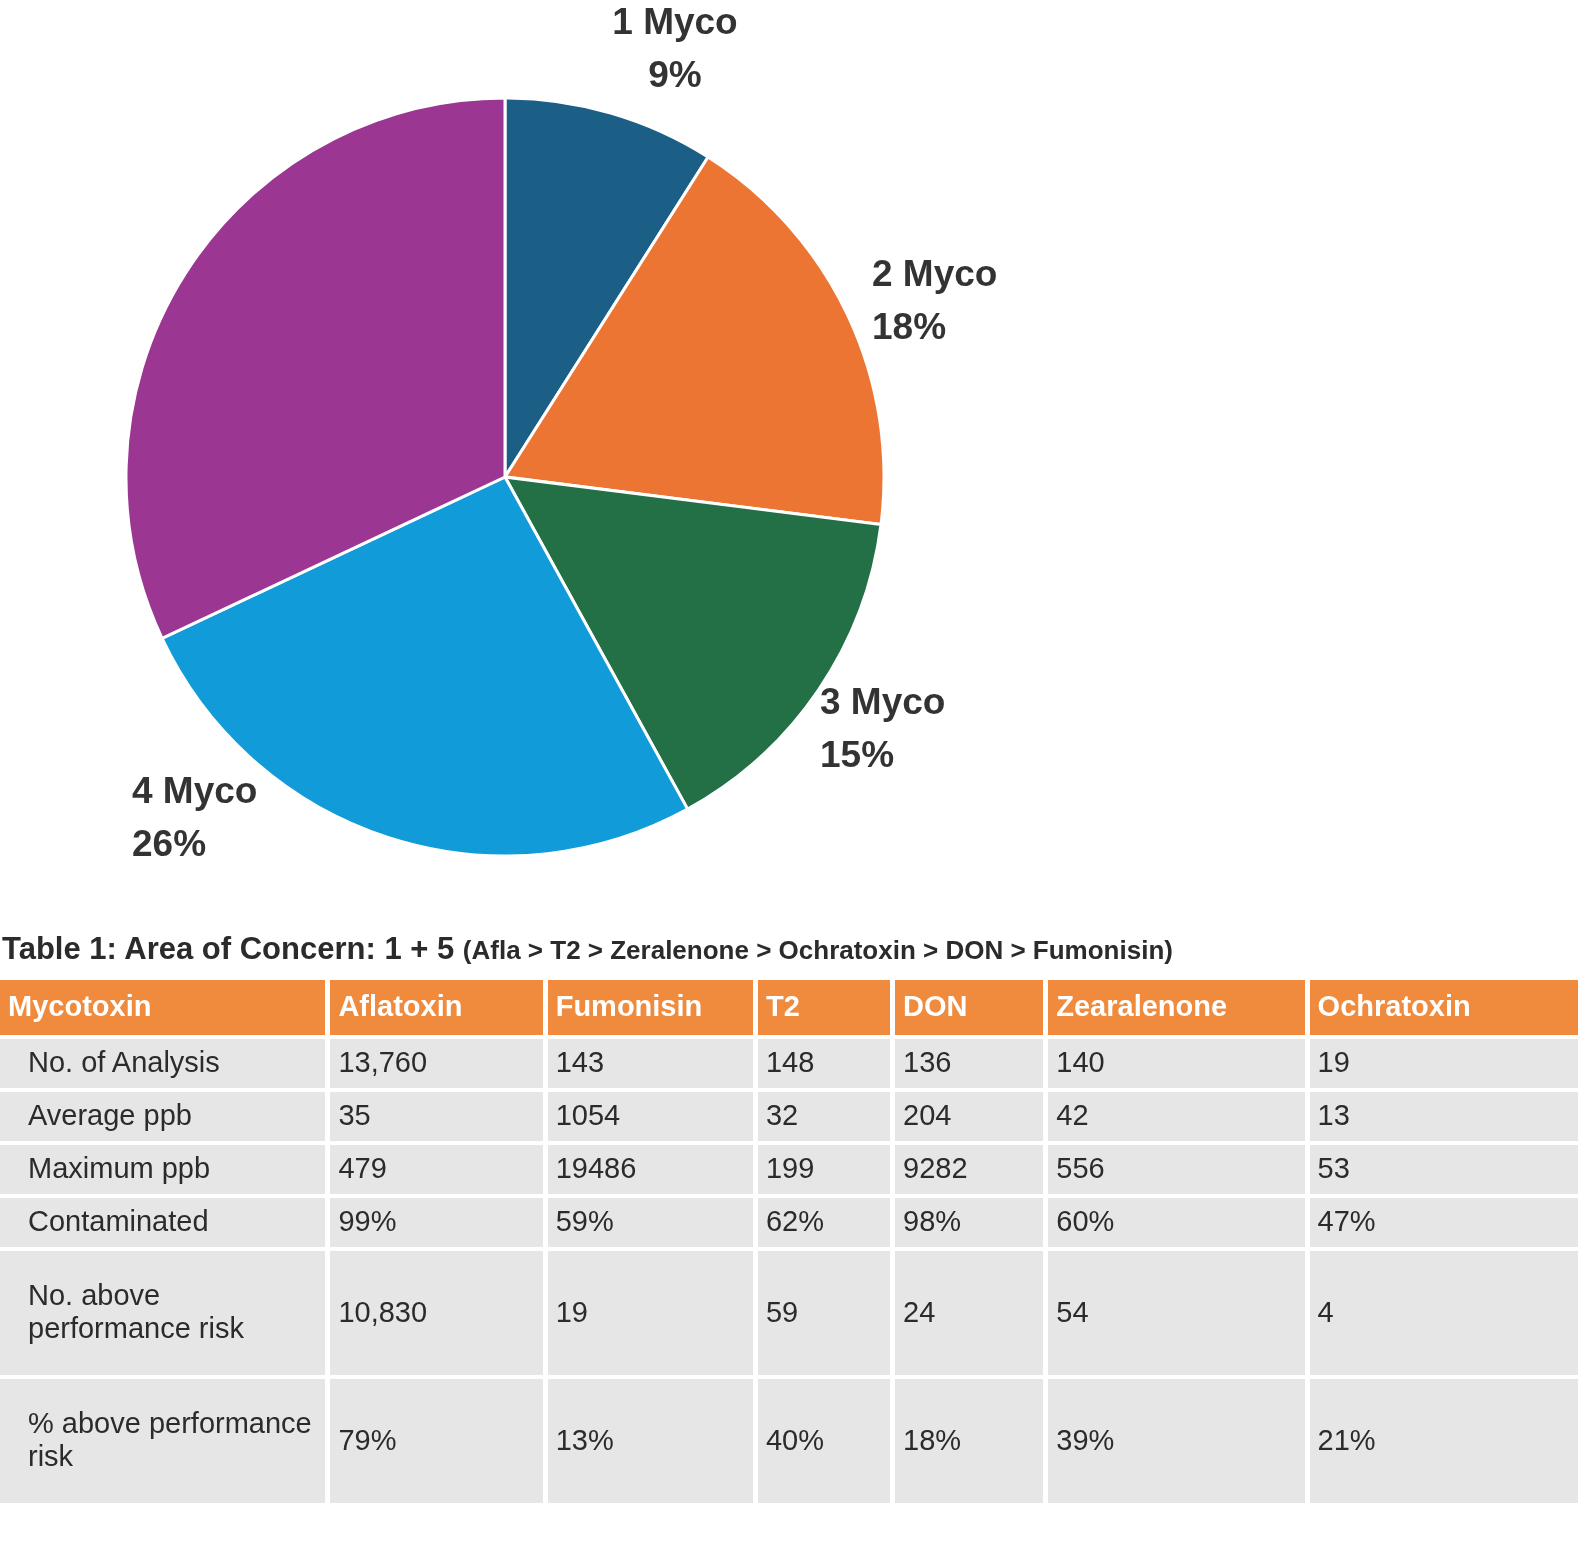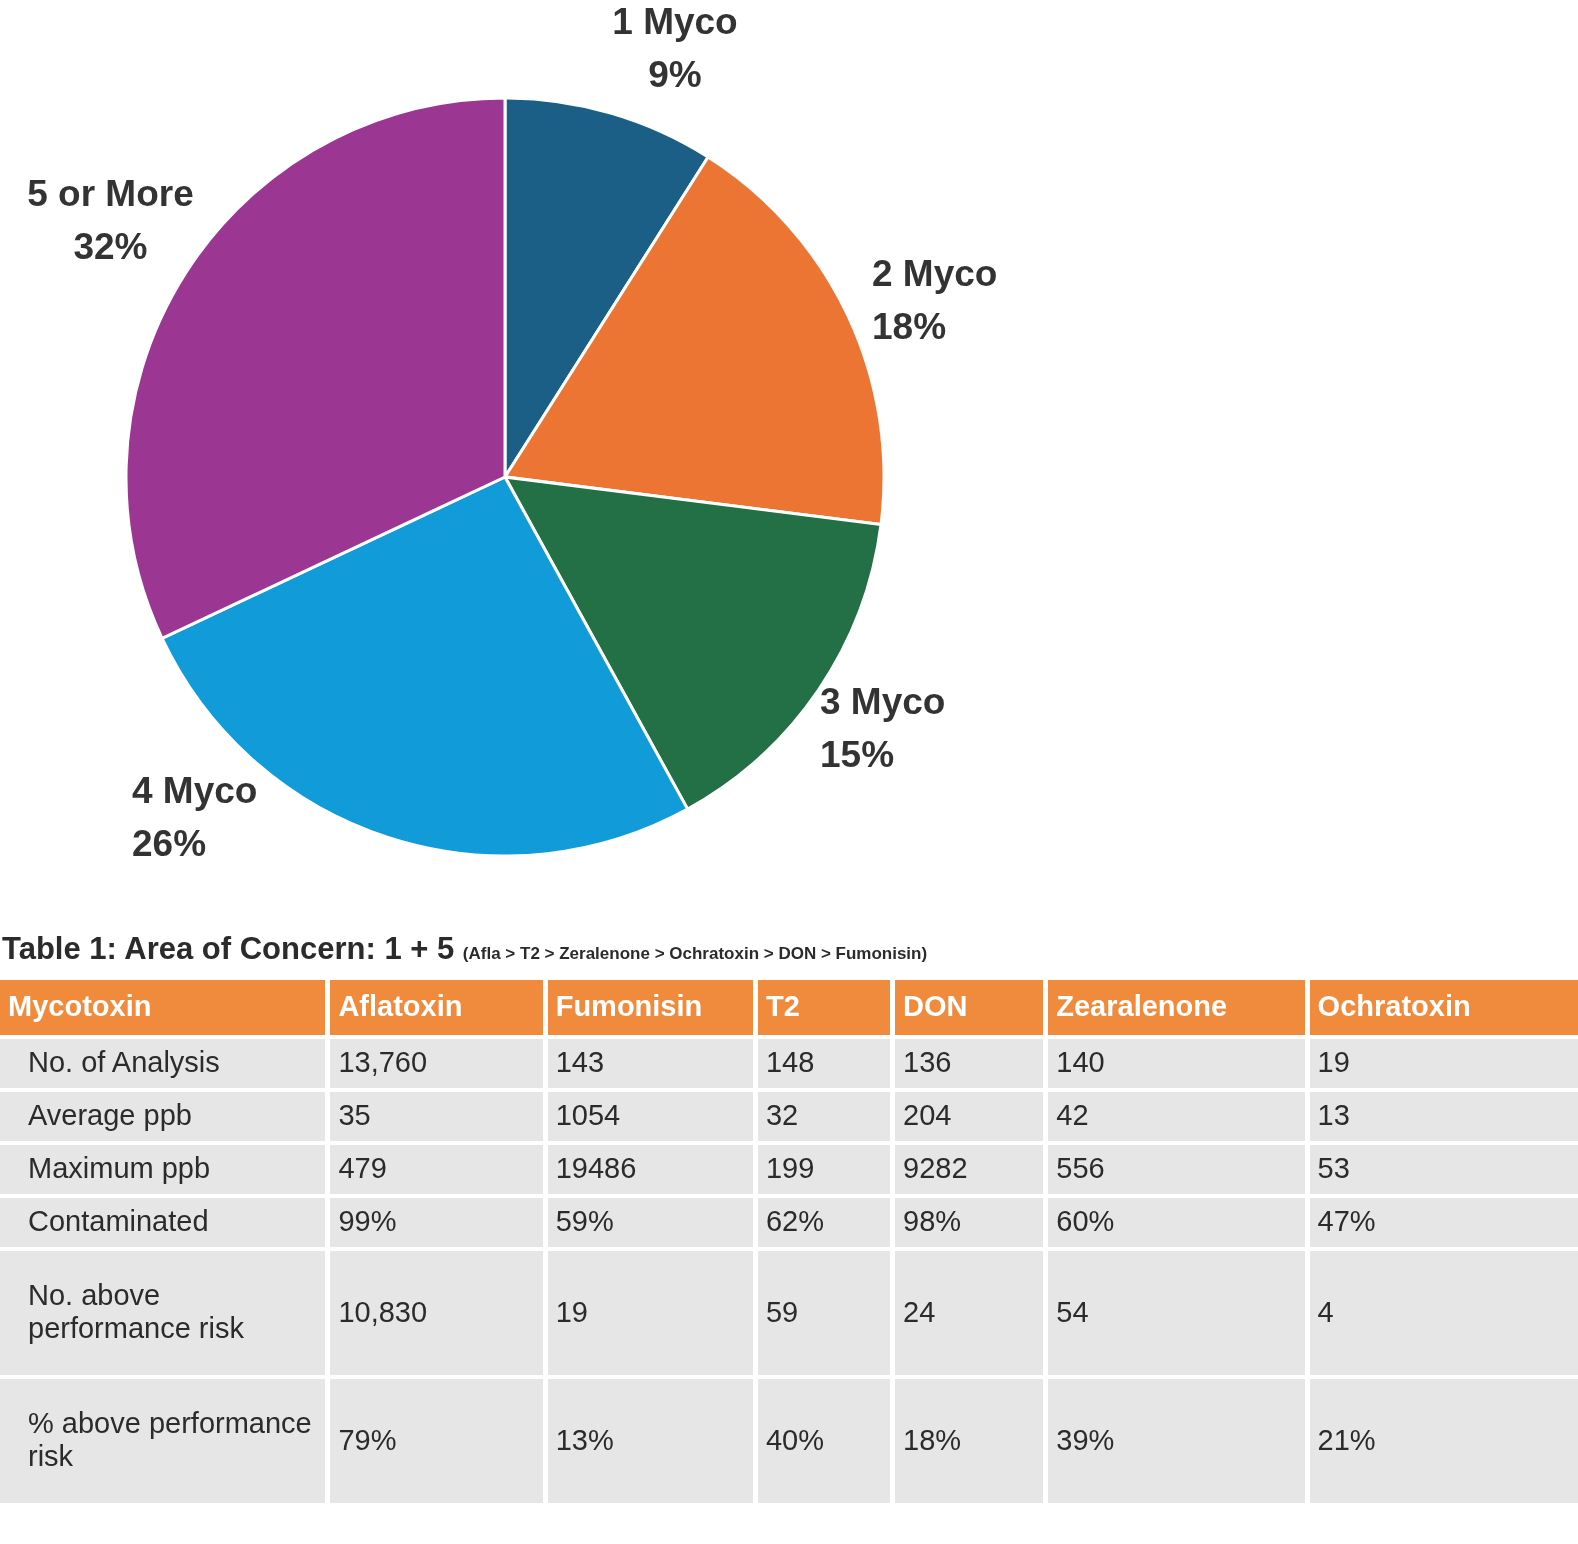--- a/index.html
+++ b/index.html
@@ -53,21 +53,21 @@
   }
   #table-caption {
     font-family: "Liberation Sans", sans-serif;
     font-weight: bold;
     font-size: 31px;
     color: #2b2b2b;
     padding: 0 0 9px 2px;
     white-space: nowrap;
   }
   #table-caption .caption-sub {
-    font-size: 17px;
+    font-size: 26px;
     font-weight: bold;
   }
 
   table#concern-table {
     border-collapse: separate;
     border-spacing: 5px 4px;
     margin-left: -5px;
     width: 1588px;
     table-layout: fixed;
   }
@@ -134,24 +134,20 @@
   <div class="pie-label lbl-3myco">
     <span class="lbl-name">3 Myco</span>
     <span class="lbl-pct">15%</span>
   </div>
 
   <div class="pie-label lbl-4myco">
     <span class="lbl-name">4 Myco</span>
     <span class="lbl-pct">26%</span>
   </div>
 
-  <div class="pie-label lbl-5more">
-    <span class="lbl-name">5 or More</span>
-    <span class="lbl-pct">32%</span>
-  </div>
 
 </div>
 
 <div id="table-section">
 
   <div id="table-caption">
     <span>Table 1: Area of Concern: 1 + 5</span>
     <span class="caption-sub">(Afla &gt; T2 &gt; Zeralenone &gt; Ochratoxin &gt; DON &gt; Fumonisin)</span>
   </div>
 

